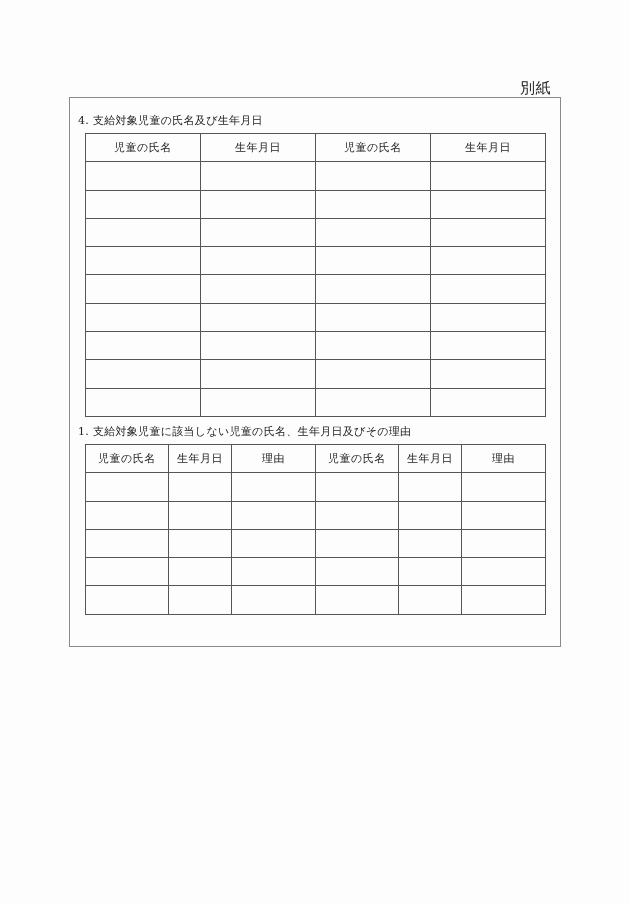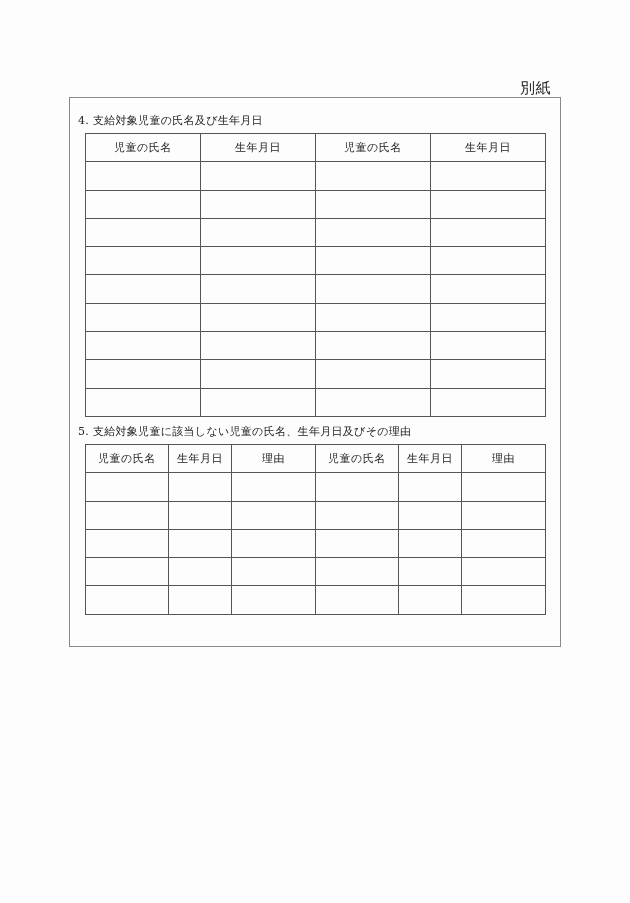--- a/index.html
+++ b/index.html
@@ -104,21 +104,21 @@
       </tr>
       <tr>
         <td></td>
         <td></td>
         <td></td>
         <td></td>
       </tr>
     </tbody>
 </table>
 
-<div class="section-title sec5-title">5. 支給対象児童に該当しない児童の氏名、生年月日及びその理由</div>
+<div class="section-title sec5-title">1. 支給対象児童に該当しない児童の氏名、生年月日及びその理由</div>
 
 <table class="t5">
   <colgroup>
     <col style="width:83px">
       <col style="width:63px">
       <col style="width:84px">
     <col style="width:83px">
       <col style="width:63px">
       <col style="width:84px">
   </colgroup>

